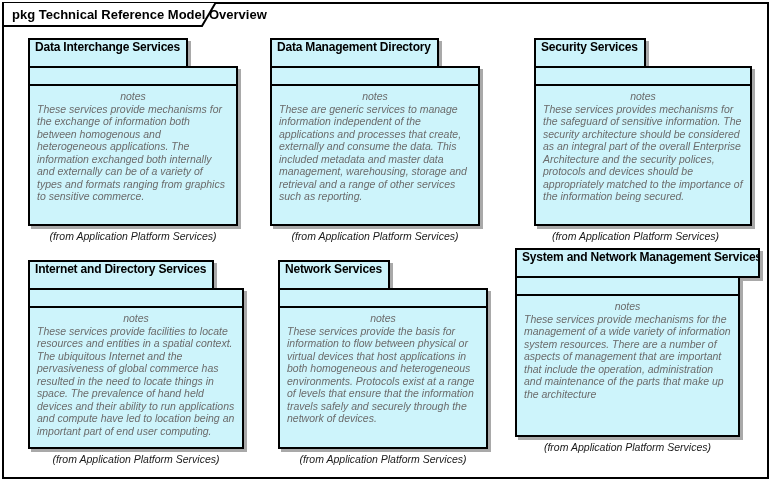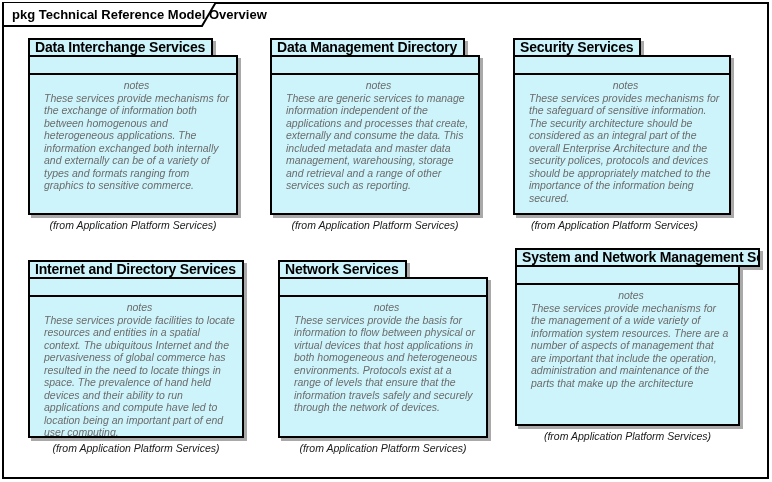--- a/index.html
+++ b/index.html
@@ -40,23 +40,23 @@
   .pkg { position: absolute; }
   .pkg-tab {
     position: relative;
     z-index: 1;
     display: block;
     width: max-content;
     max-width: 230px;
     background: var(--element-fill, #cdf4fb);
     border: 2px solid var(--element-border, #000000);
     box-shadow: 3px 3px 0 var(--shadow, #a9a9a9);
-    padding: 1px 6px 1px 5px;
+    padding: 1px 6px 12px 5px;
     margin-bottom: -2px;
-    font-size: 14px;
+    font-size: 12px;
     line-height: 13px;
     font-weight: bold;
     letter-spacing: -0.2px;
     color: #000;
     white-space: nowrap;
     overflow: hidden;
     box-sizing: content-box;
   }
   .pkg-body {
     position: relative;
@@ -65,21 +65,21 @@
     border: 2px solid var(--element-border, #000000);
     box-shadow: 3px 3px 0 var(--shadow, #a9a9a9);
     box-sizing: border-box;
     overflow: hidden;
   }
   .pkg-strip {
     height: 16px;
     border-bottom: 2px solid var(--element-border, #000000);
   }
   .pkg-notes {
-    padding: 4px 7px 0 14px;
+    padding: 4px 7px 0 7px;
     font-style: italic;
     font-size: 10.5px;
     line-height: 12.5px;
     color: var(--notes-text, #6b6b6b);
   }
   .notes-label { text-align: center; }
   .pkg-from {
     margin-top: 4px;
     text-align: center;
     font-style: italic;
@@ -124,21 +124,21 @@
     <div class="pkg-body" style="width:210px; height:160px;">
       <div class="pkg-strip"></div>
       <div class="pkg-notes">
         <div class="notes-label">notes</div>
         <div class="notes-text">These are generic services to manage information independent of the applications and processes that create, externally and consume the data. This included metadata and master data management, warehousing, storage and retrieval and a range of other services such as reporting.</div>
       </div>
     </div>
     <div class="pkg-from">(from Application Platform Services)</div>
   </div>
 
-  <div class="pkg" style="left:513px; top:38px; width:203px;">
+  <div class="pkg" style="left:534px; top:38px; width:203px;">
     <div class="pkg-tab">
       <span>Security Services</span>
     </div>
     <div class="pkg-body" style="width:218px; height:160px;">
       <div class="pkg-strip"></div>
       <div class="pkg-notes">
         <div class="notes-label">notes</div>
         <div class="notes-text">These services provides mechanisms for the safeguard of sensitive information. The security architecture should be considered as an integral part of the overall Enterprise Architecture and the security polices, protocols and devices should be appropriately matched to the importance of the information being secured.</div>
       </div>
     </div>

